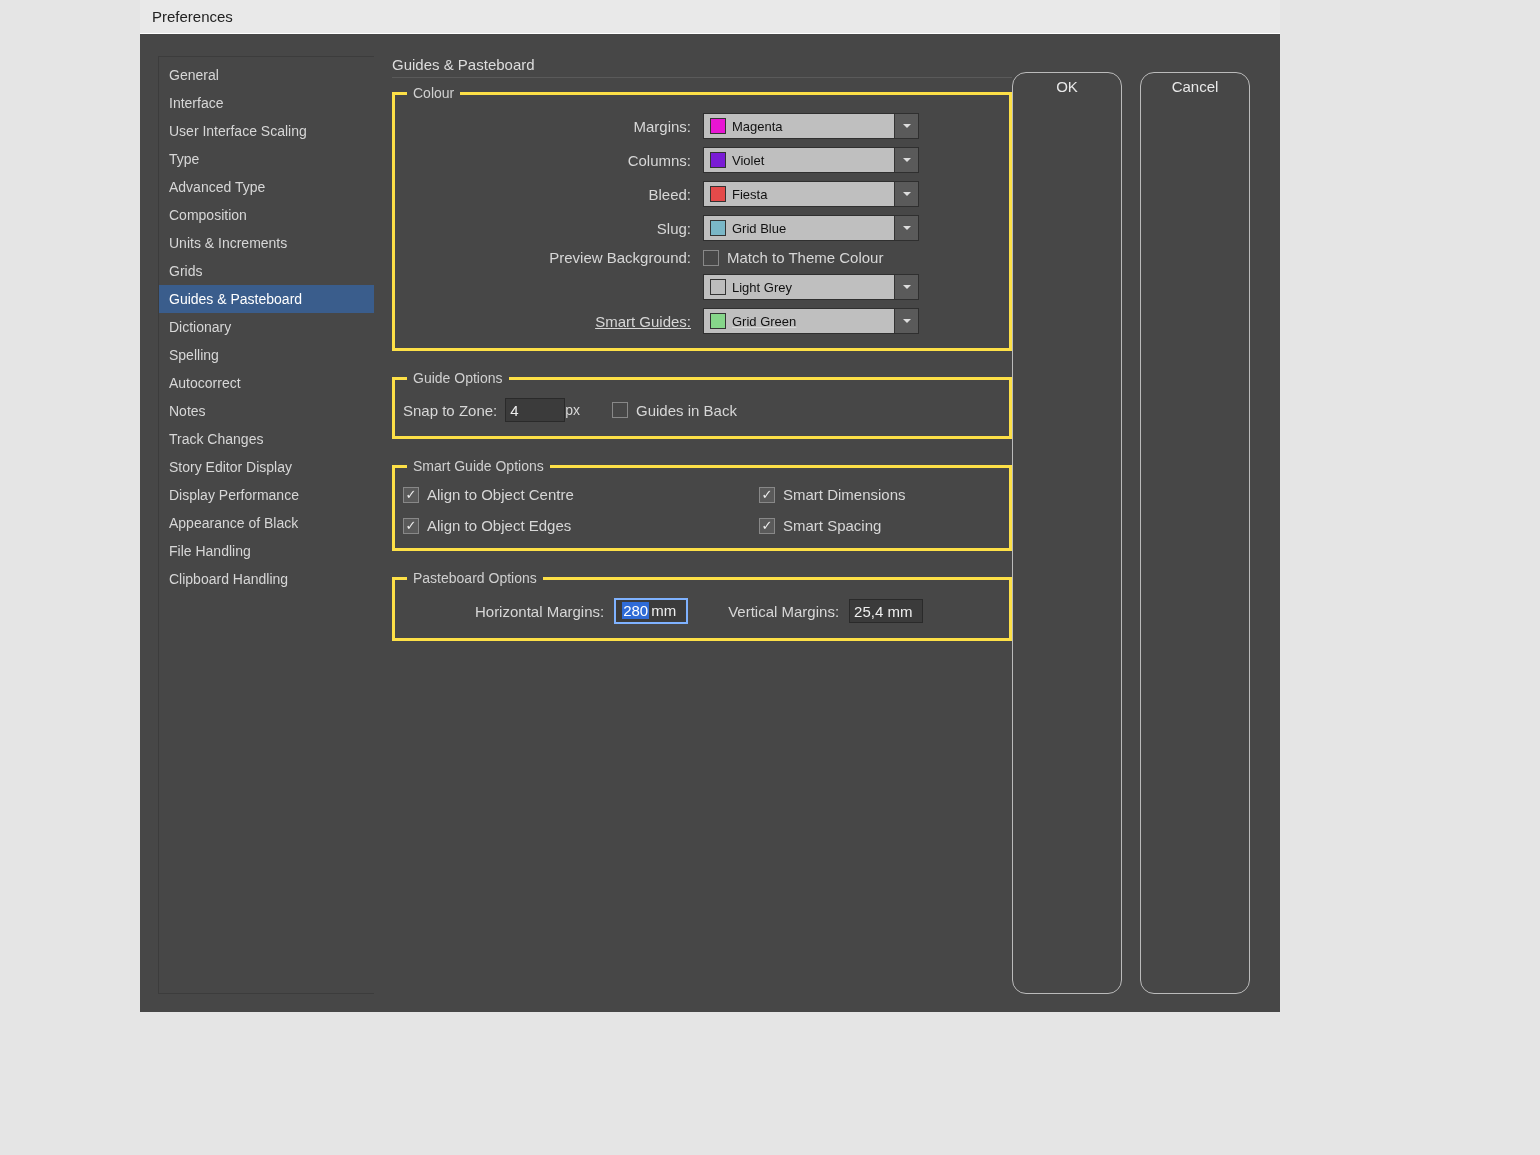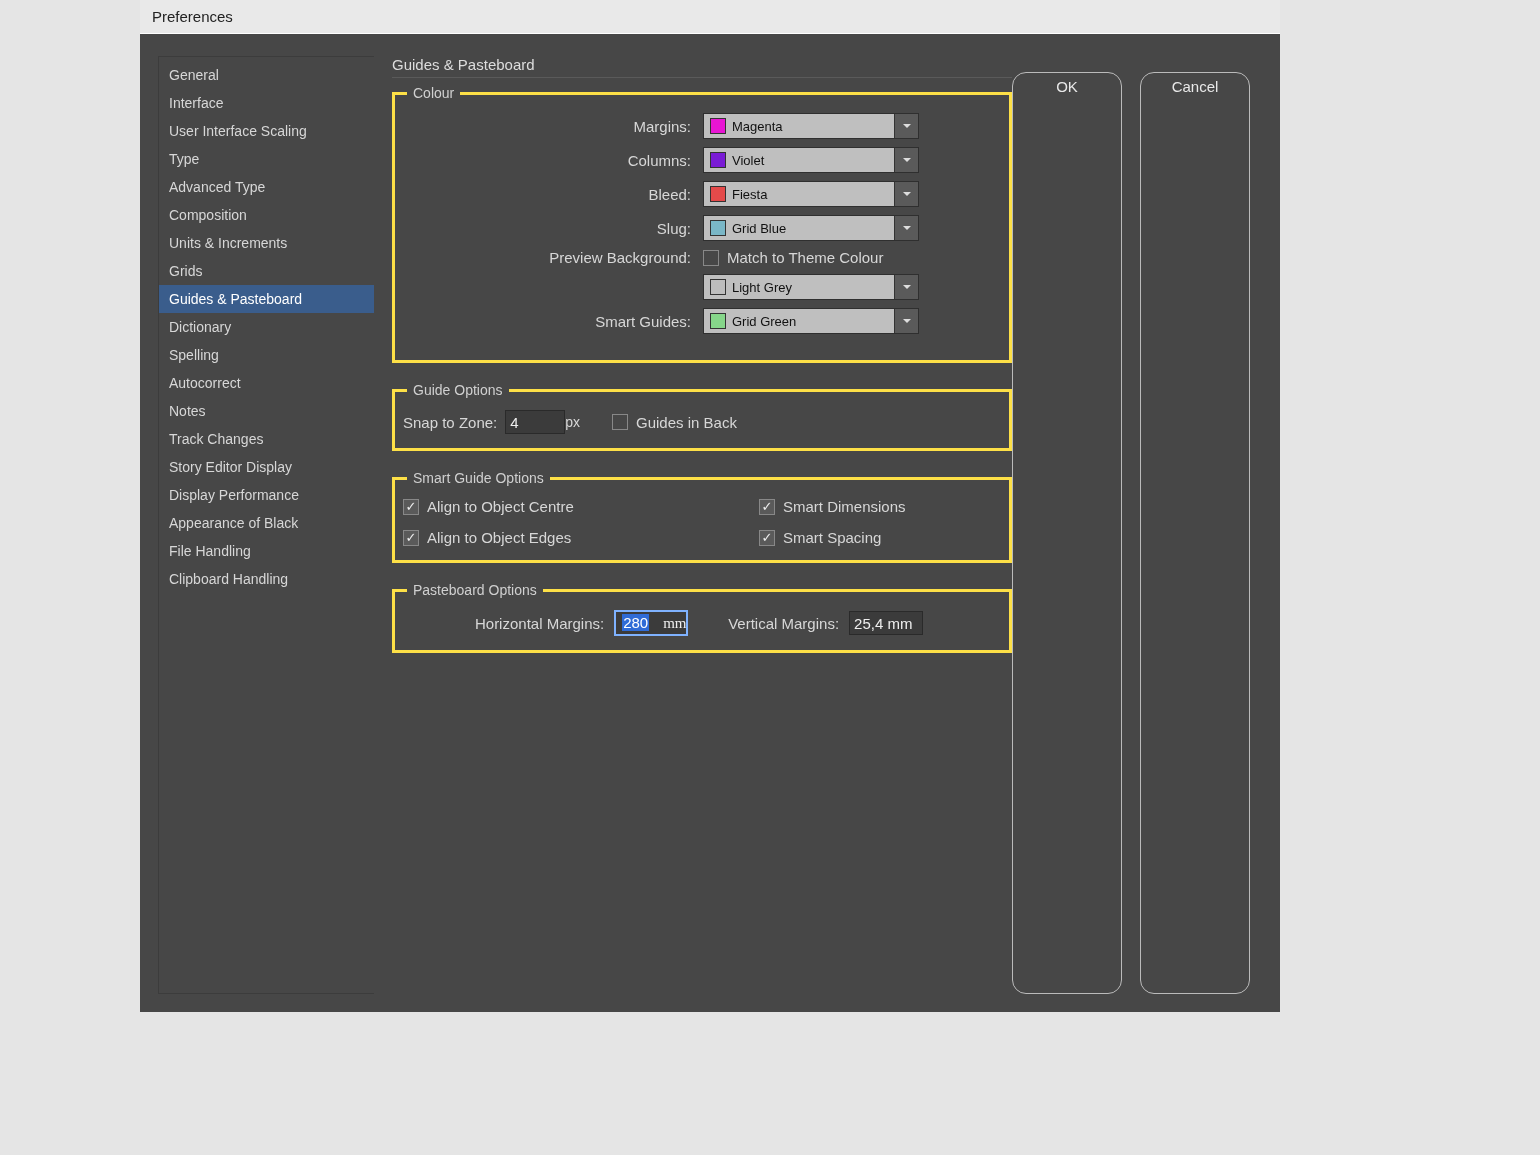--- a/index.html
+++ b/index.html
@@ -290,21 +290,21 @@
               <div class="swatch" style="background:#bdbdbd"></div>
               <div class="value">Light Grey</div>
               <div class="caret">
                   <svg viewBox="0 0 10 10">
                     <path d="M1 3 L5 7 L9 3 Z"></path>
                   </svg>
                 </div>
             </div>
           </div>
 
-          <div class="row" style="margin-bottom:12px;">
+          <div class="row" style="margin-bottom:0;text-decoration:underline;">
             <div class="lbl">Smart Guides:</div>
             <div class="color-select">
               <div class="swatch" style="background:#86d68a"></div>
               <div class="value">Grid Green</div>
               <div class="caret">
                   <svg viewBox="0 0 10 10">
                     <path d="M1 3 L5 7 L9 3 Z"></path>
                   </svg>
                 </div>
             </div>
@@ -346,21 +346,21 @@
               <span>Smart Spacing</span>
             </div>
           </div>
         </div>
 
         <div class="group">
           <div class="group-legend">Pasteboard Options</div>
           <div class="paste-row">
             <div class="pair">
               <span>Horizontal Margins:</span>
-              <div class="text-input sel"><span class="hl">280</span><span style="margin-left:14px;font-family:Liberation Serif, serif;">mm</span></div>
+              <div class="text-input sel"><span class="hl">280</span><span style="margin-left:2px;">mm</span></div>
             </div>
             <div class="pair">
               <span>Vertical Margins:</span>
               <input class="num-input" style="width: 74px;" value="25,4 mm">
             </div>
           </div>
         </div>
 
       </div>
     </div>

